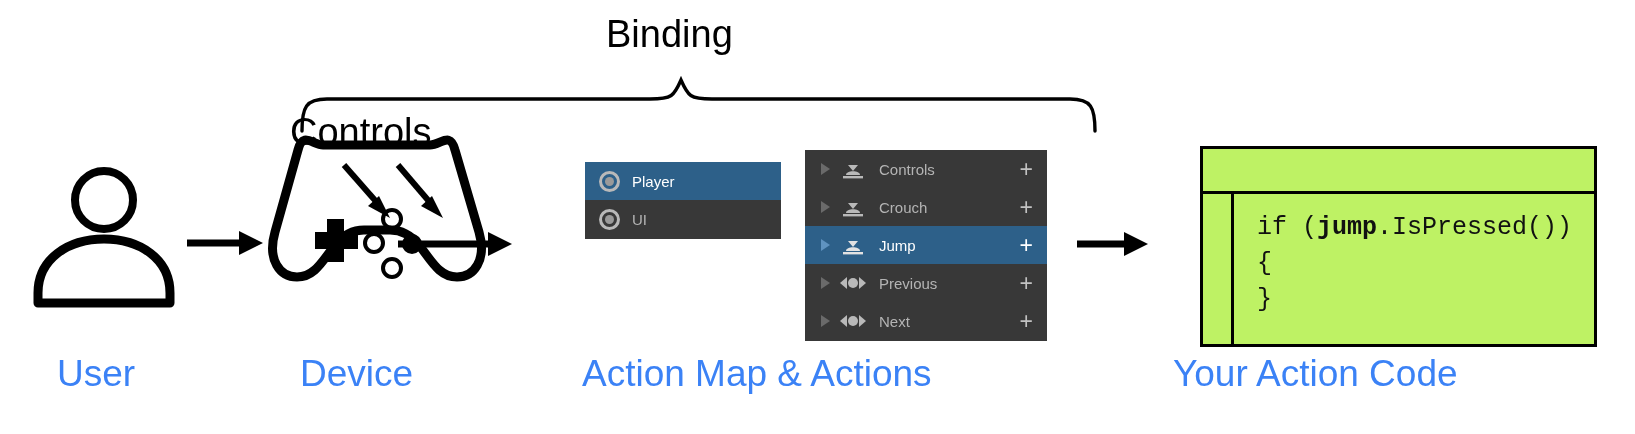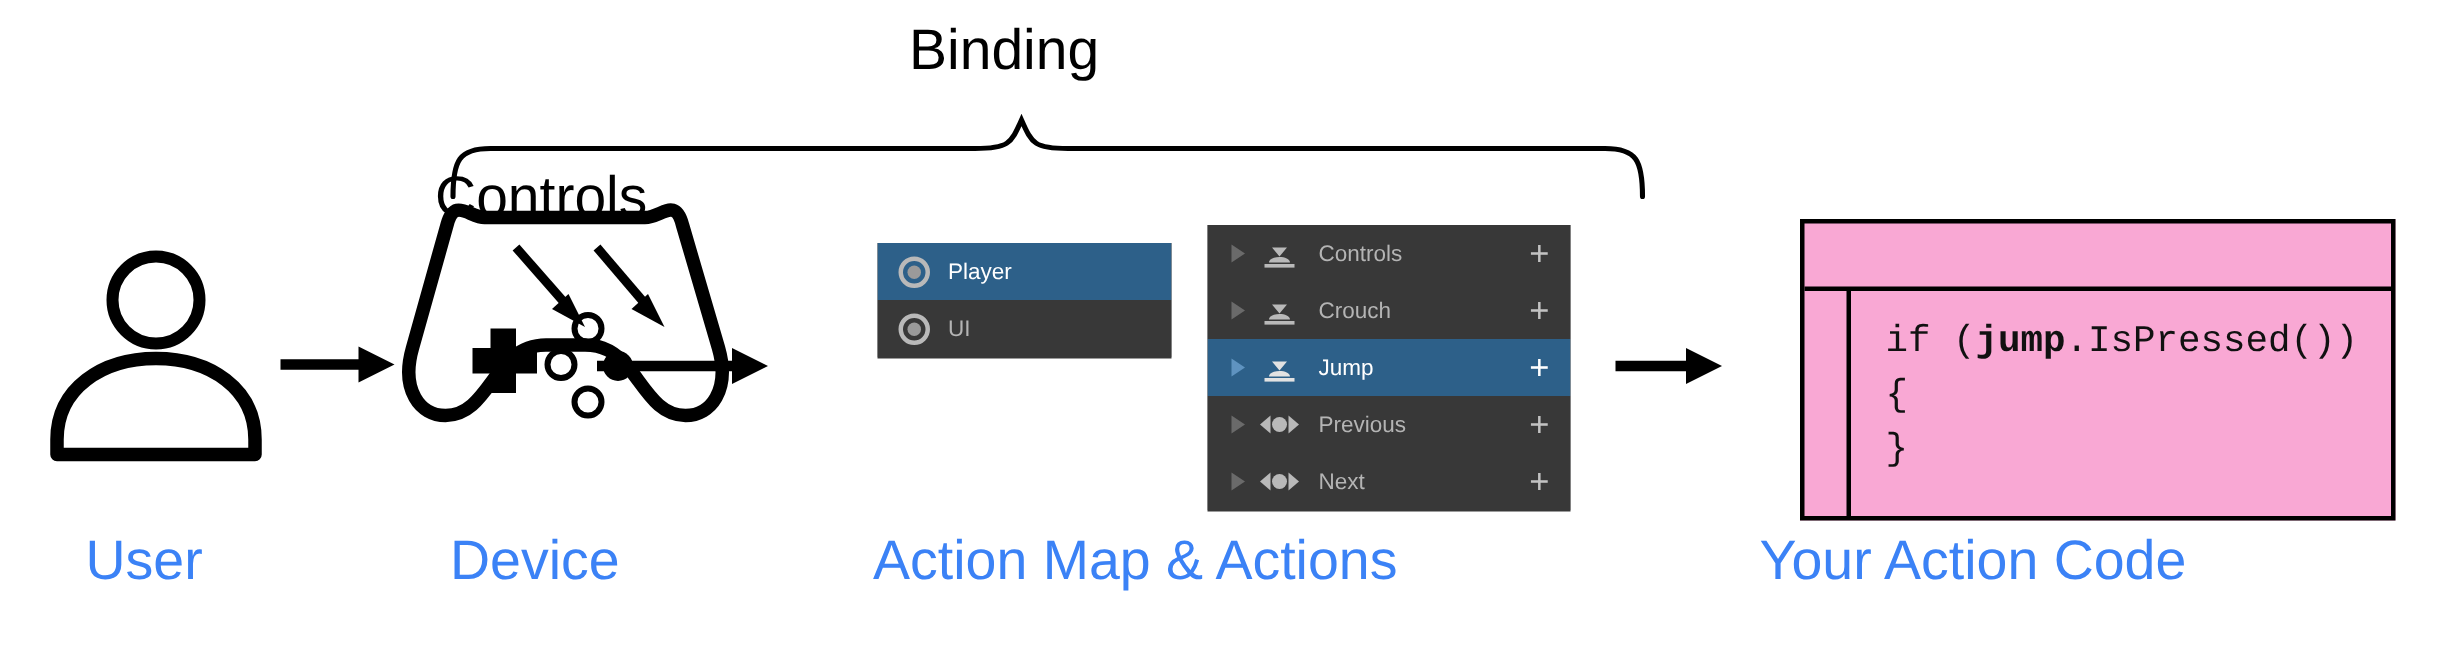--- a/index.html
+++ b/index.html
@@ -106,21 +106,21 @@
   .foldout { flex: 0 0 auto; width: 22px; display:flex; align-items:center; }
   .foldout svg { display:block; }
 
   .action-icon { flex: 0 0 auto; width: 28px; height: 24px; display:flex; align-items:center; justify-content:center;}
   .action-icon svg { display:block; }
 
   
   #code-window {
     position: absolute;
     border: 3px solid #000000;
-    background: #f9a8d4;
+    background: #bef264;
     box-sizing: border-box;
   }
   #code-header {
     position: absolute;
     left: 0; top: 0; right: 0;
     height: 45px;
     border-bottom: 3px solid #000000;
     box-sizing: border-box;
   }
   #code-gutter {

